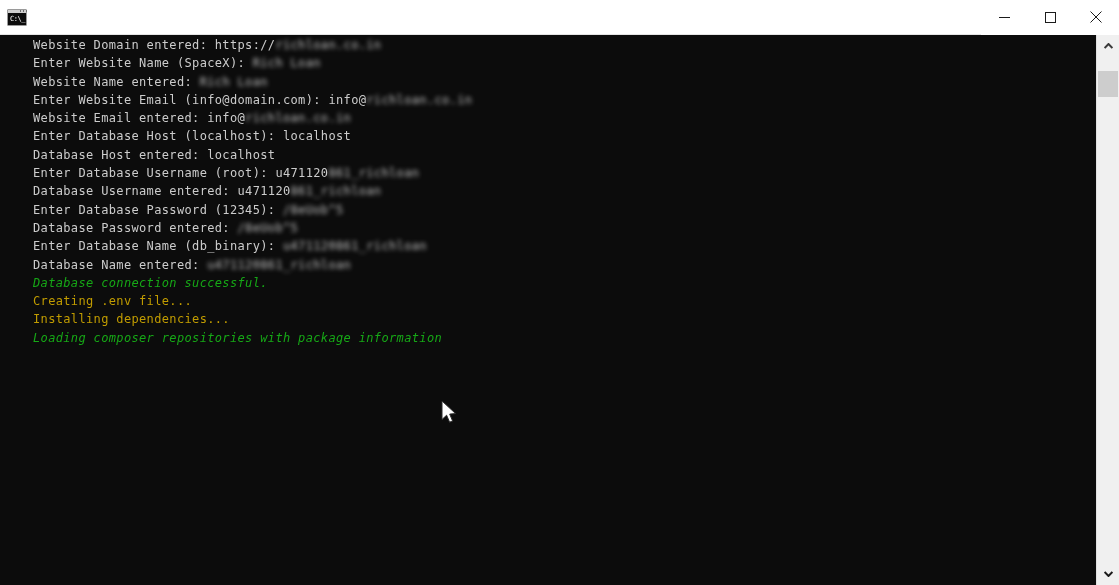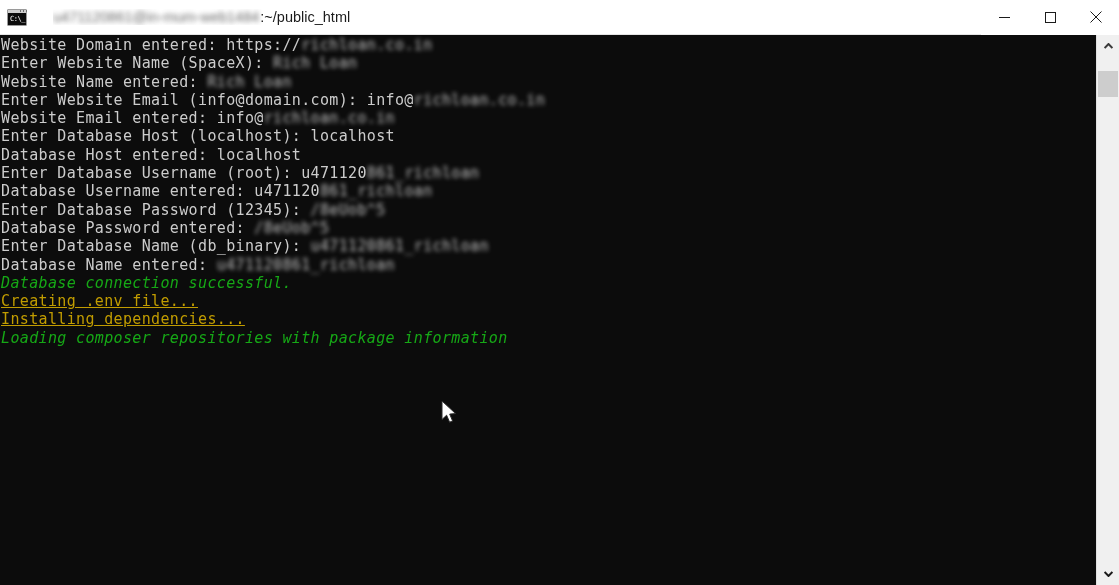--- a/index.html
+++ b/index.html
@@ -40,21 +40,21 @@
     align-items: center;
     padding-left: 7px;
     flex: 1 1 auto;
     min-width: 0;
     height: 100%;
   }
   .app-icon {
     width: 24px;
     height: 17px;
     flex: 0 0 auto;
-    margin-right: 22px;
+    margin-right: 10px;
     position: relative;
   }
   .app-icon .frame {
     position: absolute;
     left: 0; top: 0;
     width: 20px; height: 17px;
     background: #cfcfcf;
     border: 1px solid #9a9a9a;
     box-sizing: border-box;
     border-radius: 1px;
@@ -121,32 +121,33 @@
     top: 35px;
     width: 1096px;
     height: 550px;
     background: #0c0c0c;
     overflow: hidden;
     box-sizing: border-box;
     padding: 1px 0 0 1px;
   }
   #console-lines {
     font-family: "DejaVu Sans Mono", monospace;
-    font-size: 15px;
+    font-size: 12px;
     line-height: 18.3px;
     letter-spacing: 0.35px;
     white-space: pre;
+    padding-left: 32px;
   }
   .line {
     height: 18.3px;
     white-space: pre;
   }
   .c-white  { color: #cccccc; }
   .c-green  { color: #16a816; font-style: italic; }
-  .c-yellow { color: #c19c00; text-decoration: underline; }
+  .c-yellow { color: #c19c00; }
   .blur {
     filter: blur(2.3px);
     opacity: 0.92;
   }
 
   
   #scrollbar {
     position: absolute;
     right: 0;
     top: 35px;
@@ -188,24 +189,20 @@
 
 <div id="window" style="background: rgb(12, 12, 12);">
 
   <div id="titlebar" style="background: rgb(255, 255, 255);">
     <div id="titlebar-left">
       <span class="app-icon">
         <span class="frame"></span>
         <span class="dots"></span>
         <span class="screen"></span>
         <span class="prompt">C:\_</span>
-      </span>
-      <span id="title-text">
-        <span id="title-blur">u471120861@in-mum-web1484</span>
-          <span id="title-plain">:~/public_html</span>
       </span>
     </div>
 
     <div id="window-controls">
       <div class="wc-btn">
         <svg width="11" height="11" viewBox="0 0 11 11">
           <line x1="0" y1="5.5" x2="11" y2="5.5" stroke="#1b1b1b" stroke-width="1"></line>
         </svg>
       </div>
       <div class="wc-btn">

